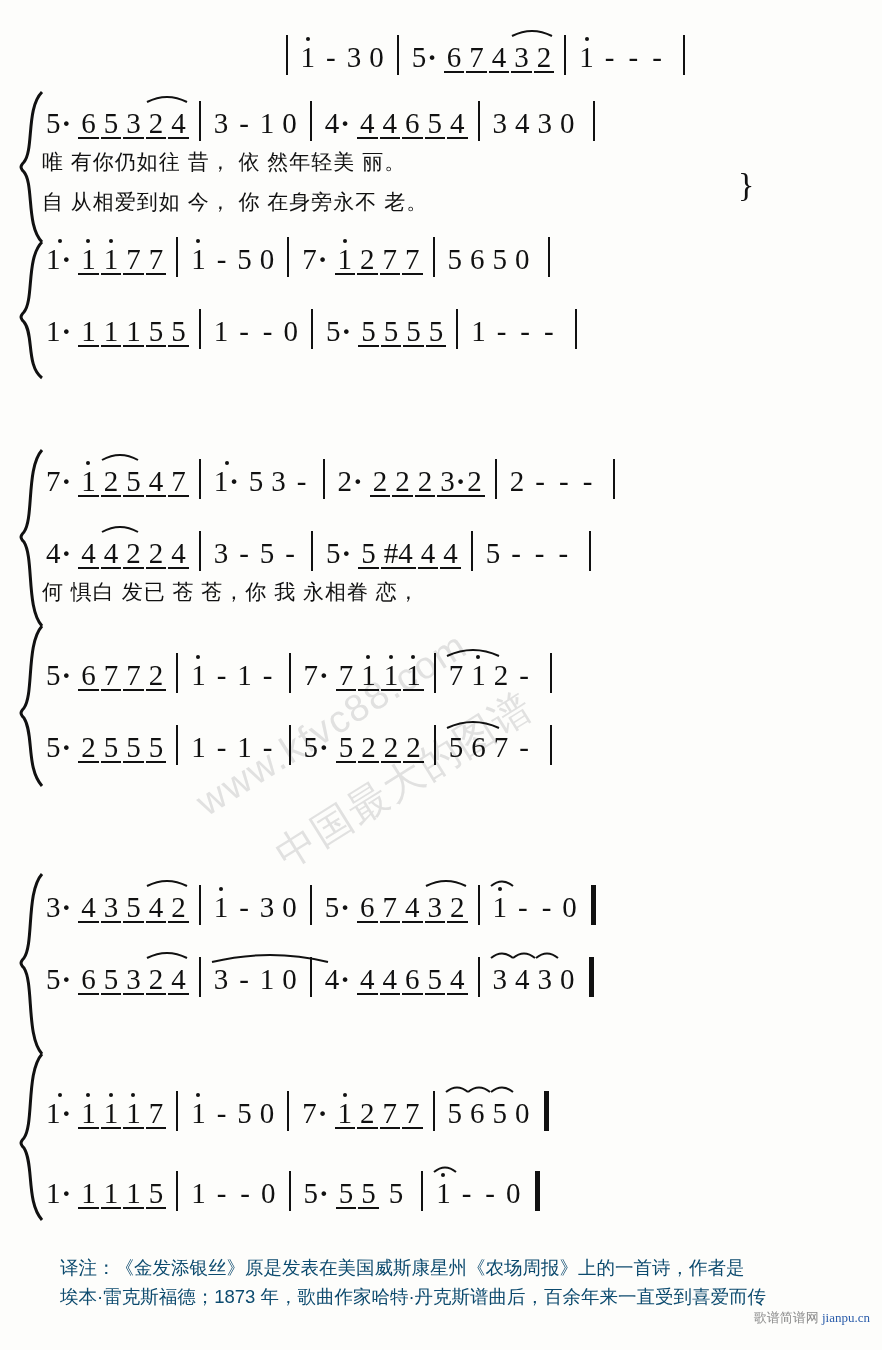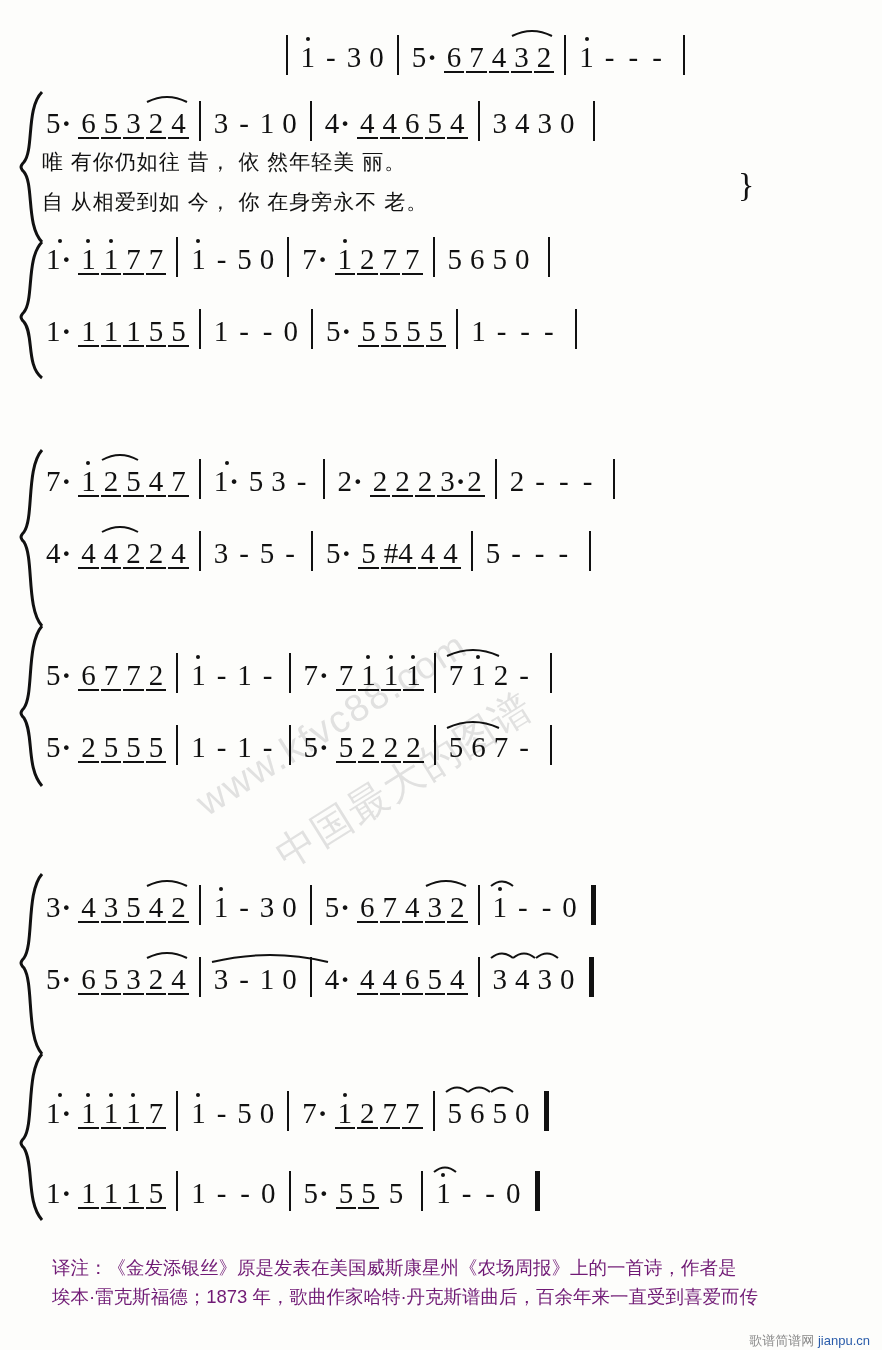--- a/index.html
+++ b/index.html
@@ -36,24 +36,24 @@
     font-family: "Liberation Sans", sans-serif;
     white-space: nowrap;
     pointer-events: none;
     opacity: .75;
   }
   .wm-diag .l1 { position: absolute; left: 0; top: 60px; }
   .wm-diag .l2 { position: absolute; left: 40px; top: 140px; font-size: 40px; }
   .wm-foot {
     position: absolute;
     right: 12px;
-    bottom: 0;
+    bottom: 23px;
     font-size: 13px;
     color: #8a8a8a;
-    font-family: Liberation Sans, sans-serif;
+    font-family: Liberation Serif, serif;
   }
   .wm-foot .blue { color: #2a5caa; }
 
   
   .system {
     position: absolute;
     left: 0;
     width: 882px;
   }
   .sysA { top: 8px;  height: 390px; }
@@ -164,27 +164,27 @@
   .lyric-brace {
     position: absolute;
     font-size: 34px;
     line-height: 1;
     color: #111;
   }
 
   
   .footnote {
     position: absolute;
-    left: 52px;
+    left: 60px;
     right: 40px;
     top: 1254px;
     font-family: "Liberation Sans", sans-serif;
     font-size: 18.5px;
     line-height: 1.55;
-    color: #701a75;
+    color: #0c4a6e;
     text-align: justify;
   }
   .footnote p { margin: 0; }
 </style>
 </head>
 <body>
 
 <div class="page">
 
   <div class="wm-diag">
@@ -382,20 +382,23 @@
       <span class="note u1">4</span>
         <span class="note u1">4</span>
       <span class="barline"></span>
       <span class="note">5</span>
         <span class="dash">-</span>
         <span class="dash">-</span>
         <span class="dash">-</span>
       <span class="barline" style="margin-left:14px;"></span>
     </div>
 
+    <div class="lyric" style="top:140px;">
+      <span class="ch">何 惧白 发已 苍   苍，你 我 永相眷   恋，</span>
+    </div>
 
     <div class="voice" style="top:214px;">
       <span class="note">5<span class="dotdur">·</span></span>
       <span class="note u1">6</span>
         <span class="note u1">7</span>
       <span class="note u1">7</span>
         <span class="note u1">2</span>
       <span class="barline"></span>
       <span class="note oct-hi">1</span>
         <span class="dash">-</span>

